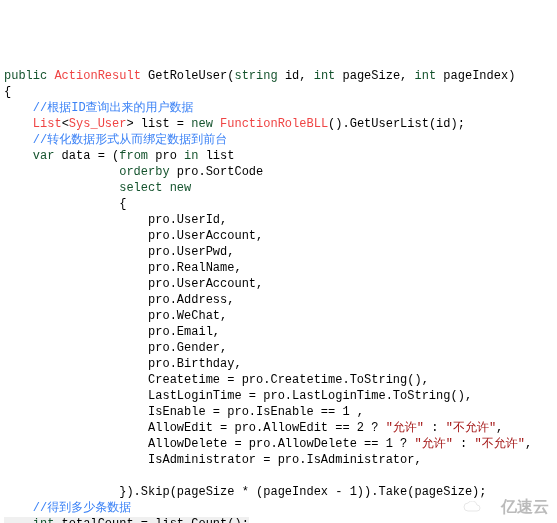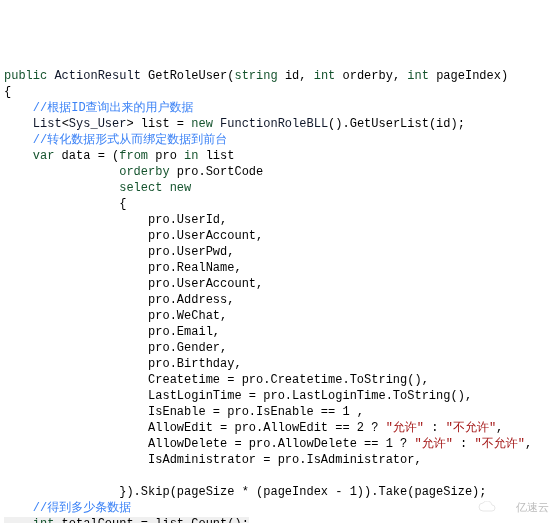--- a/index.html
+++ b/index.html
@@ -8,43 +8,44 @@
     font-family: "Courier New", monospace;
     font-size: 12px;
     line-height: 16px;
     white-space: pre;
     color: #000;
     background: #fff;
     width: 557px;
     box-sizing: border-box;
   }
   .kw { color: #14532d; }
-  .type { color: #0f172a; }
+  .type { color: #ef4444; }
   .str { color: #a31515; }
   .cm { color: #3b82f6; }
   .hl1 { background: #f0f0f0; }
   .watermark {
     position: fixed;
     right: 8px;
     bottom: 8px;
     font-family: sans-serif;
-    font-size: 11px;
+    font-size: 16px;
     color: #bbb;
     display: flex;
     align-items: center;
     gap: 20px;
+    font-weight: bold;
   }
   .watermark svg { opacity: .35; }
 </style>
 </head>
 <body>
 
 
 
-<div><span class="kw">public</span> <span class="type">ActionResult</span><span> GetRoleUser(</span><span class="kw">string</span><span> id, </span><span class="kw">int</span><span> orderby, </span><span class="kw">int</span><span> pageIndex)</span>
+<div><span class="kw">public</span> <span class="type">ActionResult</span><span> GetRoleUser(</span><span class="kw">string</span><span> id, </span><span class="kw">int</span><span> pageSize, </span><span class="kw">int</span><span> pageIndex)</span>
 <span>{</span>
 <span class="cm">    //根据ID查询出来的用户数据</span>
     <span class="type">List</span><span>&lt;</span><span class="type">Sys_User</span><span>&gt; list = </span><span class="kw">new</span><span> </span><span class="type">FunctionRoleBLL</span><span>().GetUserList(id);</span>
 <span class="cm">    //转化数据形式从而绑定数据到前台</span>
     <span class="kw">var</span><span> data = (</span><span class="kw">from</span><span> pro </span><span class="kw">in</span><span> list</span>
 <span>                </span><span class="kw">orderby</span><span> pro.SortCode</span>
 <span>                </span><span class="kw">select</span><span> </span><span class="kw">new</span>
 <span>                {</span>
 <span>                    pro.UserId,</span>
 <span>                    pro.UserAccount,</span>

